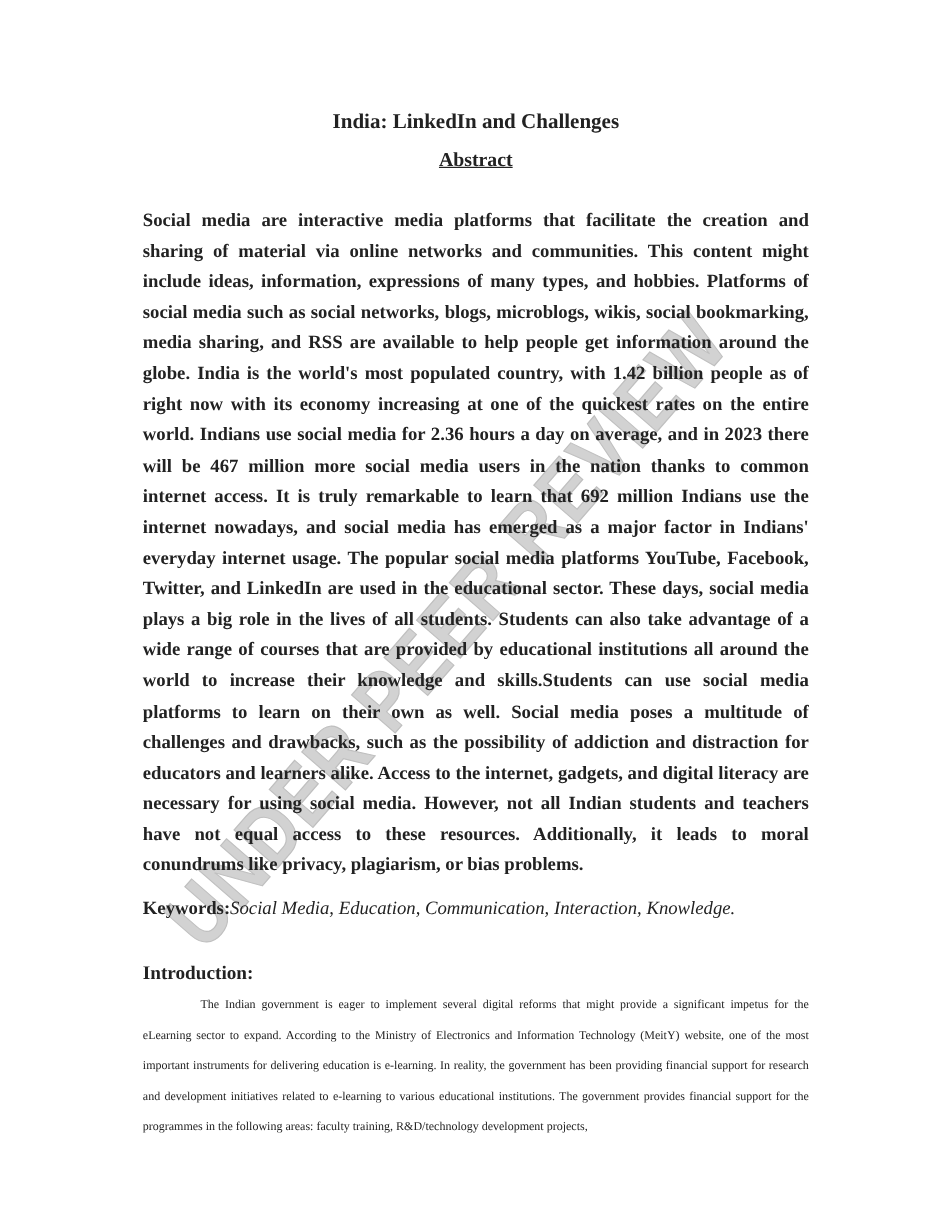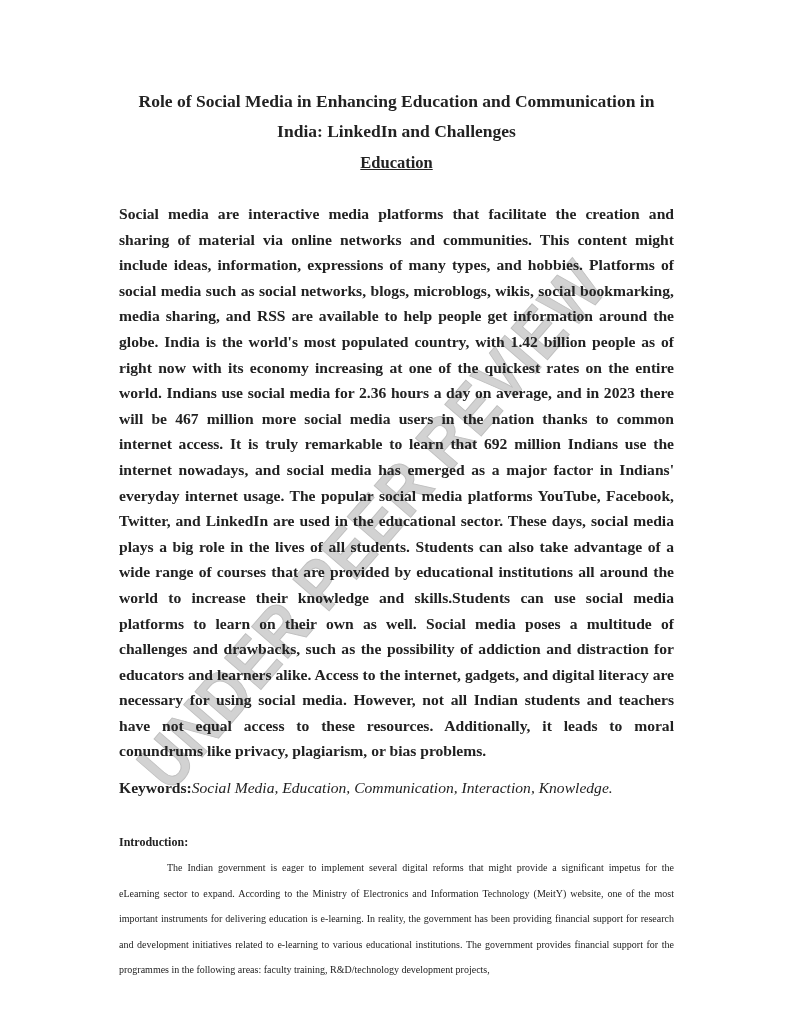--- a/index.html
+++ b/index.html
@@ -72,21 +72,21 @@
   .keywords-label {
     font-weight: bold;
     font-style: normal;
   }
   .keywords-value {
     font-style: italic;
   }
   .section-heading {
     margin-top: 28px;
     font-weight: bold;
-    font-size: 12px;
+    font-size: 16px;
     line-height: 26px;
   }
   .intro-par {
     margin: 0;
     margin-top: 0px;
     text-align: justify;
     font-size: 10px;
     line-height: 25.6px;
     text-indent: 48px;
     font-family: Liberation Serif, serif;
@@ -94,25 +94,24 @@
 </style>
 </head>
 <body>
 
 <div class="page">
 
   <div class="watermark">UNDER PEER REVIEW</div>
 
   <div class="content">
 
-    <div class="title-line">Role of Social Media in Enhancing Education and Communication in</div>
 
     <div class="title-line">India: LinkedIn and Challenges</div>
 
-    <div class="abstract-heading">Education</div>
+    <div class="abstract-heading">Abstract</div>
 
     <p class="body-par">Social media are interactive media platforms that facilitate the creation and sharing of material via online networks and communities. This content might include ideas, information, expressions of many types, and hobbies. Platforms of social media such as social networks, blogs, microblogs, wikis, social bookmarking, media sharing, and RSS are available to help people get information around the globe. India is the world's most populated country, with 1.42 billion people as of right now with its economy increasing at one of the quickest rates on the entire world. Indians use social media for 2.36 hours a day on average, and in 2023 there will be 467 million more social media users in the nation thanks to common internet access. It is truly remarkable to learn that 692 million Indians use the internet nowadays, and social media has emerged as a major factor in Indians' everyday internet usage. The popular social media platforms YouTube, Facebook, Twitter, and LinkedIn are used in the educational sector. These days, social media plays a big role in the lives of all students. Students can also take advantage of a wide range of courses that are provided by educational institutions all around the world to increase their knowledge and skills.Students can use social media platforms to learn on their own as well. Social media poses a multitude of challenges and drawbacks, such as the possibility of addiction and distraction for educators and learners alike. Access to the internet, gadgets, and digital literacy are necessary for using social media. However, not all Indian students and teachers have not equal access to these resources. Additionally, it leads to moral conundrums like privacy, plagiarism, or bias problems.</p>
 
     <div class="keywords-line">
       <span class="keywords-label">Keywords:</span><span class="keywords-value">Social Media, Education, Communication, Interaction, Knowledge.</span>
     </div>
 
     <div class="section-heading">Introduction:</div>
 
     <p class="intro-par">The Indian government is eager to implement several digital reforms that might provide a significant impetus for the eLearning sector to expand. According to the Ministry of Electronics and Information Technology (MeitY) website, one of the most important instruments for delivering education is e-learning. In reality, the government has been providing financial support for research and development initiatives related to e-learning to various educational institutions. The government provides financial support for the programmes in the following areas: faculty training, R&amp;D/technology development projects,</p>

